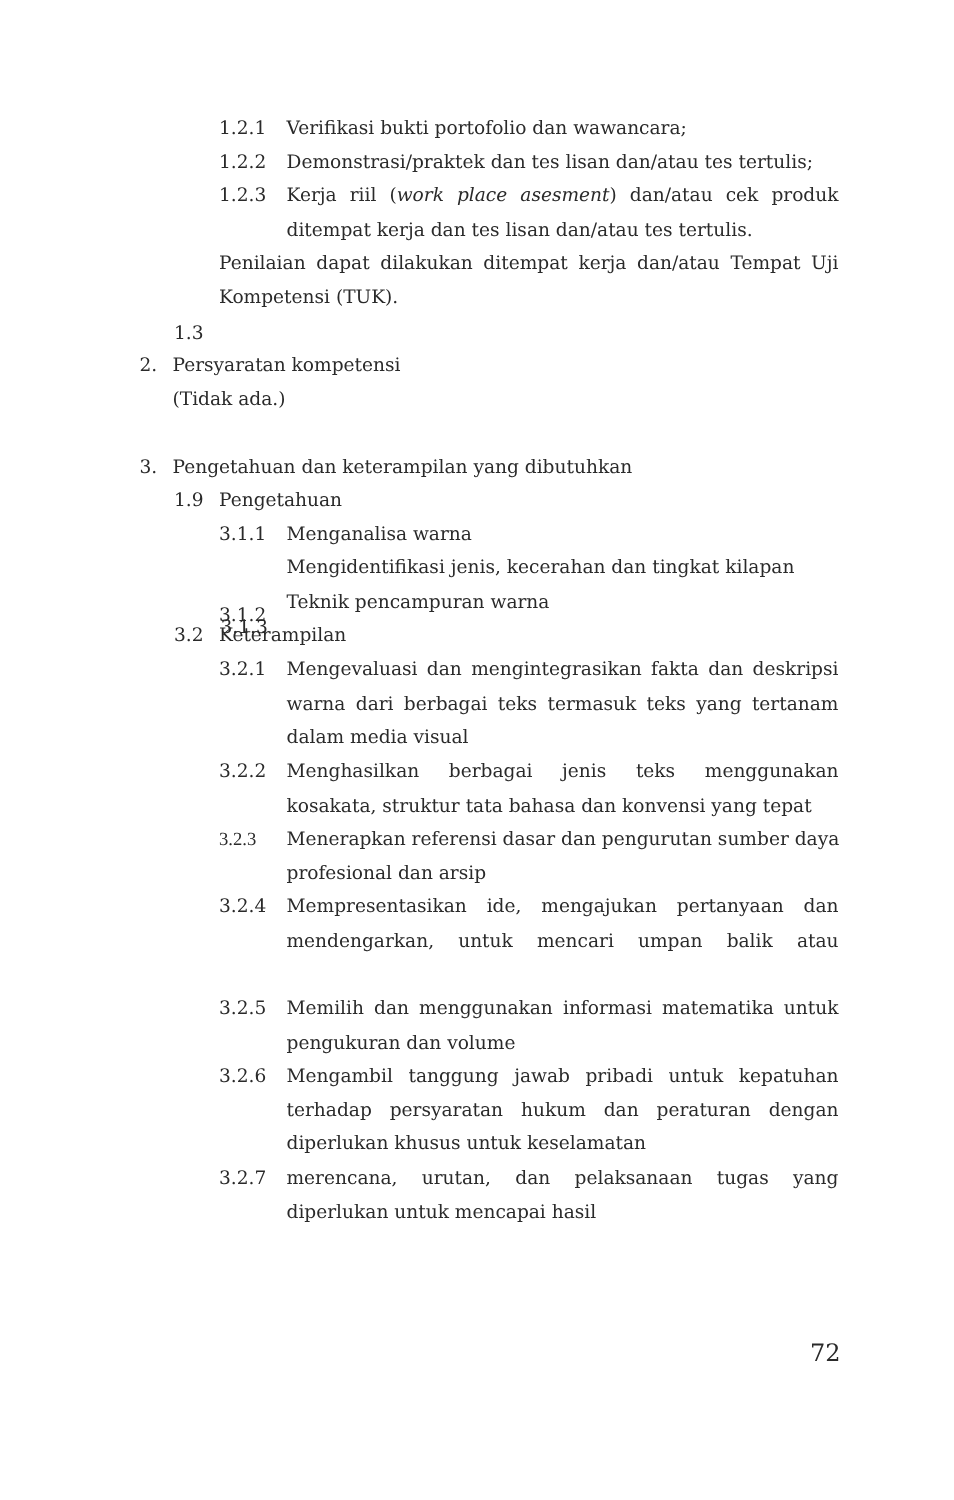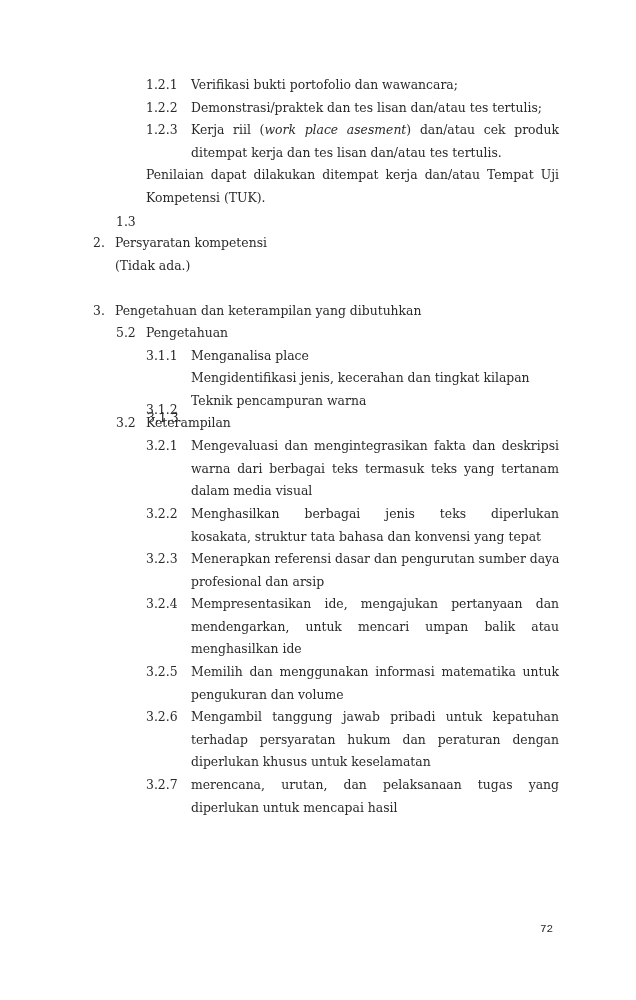--- a/index.html
+++ b/index.html
@@ -4,21 +4,21 @@
 <style>
   html, body { margin: 0; padding: 0; background: #ffffff; }
   body { width: 636px; height: 1000px; position: relative; overflow: hidden;
          font-family: "DejaVu Serif", "Liberation Serif", serif; color: #2a2a2a; }
   .page { position: absolute; left: 0; top: 0; width: 636px; height: 1000px; }
   .row { position: absolute; font-size: 12.4px; line-height: 22.6px; }
   .num { position: absolute; top: 0; white-space: nowrap; }
   .txt { position: absolute; top: 0; text-align: justify; }
   .txt .line { display: block; text-align: justify; text-align-last: justify; white-space: nowrap; height: 22.6px; }
   .txt .line.last { text-align-last: left; }
-  .pagenum { position: absolute; left: 540px; top: 923px; font-size: 11px; font-family: Liberation Mono, monospace; }
+  .pagenum { position: absolute; left: 540px; top: 892px; font-size: 16px; }
   em { font-style: italic; }
 </style>
 </head>
 <body>
 
 <div class="page">
 
   <div class="row" style="left:146px; top:74px; width:413px;">
     <span class="num" style="left:0;">1.2.1</span>
     <div class="txt" style="left:45px; width:368px;">
@@ -58,30 +58,30 @@
   </div>
 
   <div class="row" style="left:93px; top:300px; width:466px;">
     <span class="num" style="left:0;">3.</span>
     <div class="txt" style="left:22px; width:444px;">
       <span class="line last">Pengetahuan dan keterampilan yang dibutuhkan</span>
     </div>
   </div>
 
   <div class="row" style="left:116px; top:322px; width:443px;">
-    <span class="num" style="left:0;">5.2</span>
+    <span class="num" style="left:0;">1.9</span>
     <div class="txt" style="left:30px; width:413px;">
       <span class="line last">Pengetahuan</span>
     </div>
   </div>
 
   <div class="row" style="left:146px; top:345px; width:413px;">
     <span class="num" style="left:0;">3.1.1</span>
     <div class="txt" style="left:45px; width:368px;">
-      <span class="line last">Menganalisa place</span>
+      <span class="line last">Menganalisa warna</span>
     </div>
   </div>
 
   <div class="row" style="left:146px; top:367px; width:413px;">
     <span class="num" style="left:0;margin-top:32px;">3.1.2</span>
     <div class="txt" style="left:45px; width:368px;">
       <span class="line last">Mengidentifikasi jenis, kecerahan dan tingkat kilapan</span>
     </div>
   </div>
 
@@ -104,39 +104,38 @@
     <div class="txt" style="left:45px; width:368px;">
       <span class="line">Mengevaluasi dan mengintegrasikan fakta dan deskripsi</span>
       <span class="line">warna dari berbagai teks termasuk teks yang tertanam</span>
       <span class="line last">dalam media visual</span>
     </div>
   </div>
 
   <div class="row" style="left:146px; top:503px; width:413px;">
     <span class="num" style="left:0;">3.2.2</span>
     <div class="txt" style="left:45px; width:368px;">
-      <span class="line">Menghasilkan berbagai jenis teks diperlukan</span>
+      <span class="line">Menghasilkan berbagai jenis teks menggunakan</span>
       <span class="line last">kosakata, struktur tata bahasa dan konvensi yang tepat</span>
     </div>
   </div>
 
   <div class="row" style="left:146px; top:548px; width:413px;">
-    <span class="num" style="left:0;">3.2.3</span>
+    <span class="num" style="left:0;font-family:Liberation Serif, serif;">3.2.3</span>
     <div class="txt" style="left:45px; width:368px;">
       <span class="line">Menerapkan referensi dasar dan pengurutan sumber daya</span>
       <span class="line last">profesional dan arsip</span>
     </div>
   </div>
 
   <div class="row" style="left:146px; top:593px; width:413px;">
     <span class="num" style="left:0;">3.2.4</span>
     <div class="txt" style="left:45px; width:368px;">
       <span class="line">Mempresentasikan ide, mengajukan pertanyaan dan</span>
       <span class="line">mendengarkan, untuk mencari umpan balik atau</span>
-      <span class="line last">menghasilkan ide</span>
     </div>
   </div>
 
   <div class="row" style="left:146px; top:661px; width:413px;">
     <span class="num" style="left:0;text-align:right;">3.2.5</span>
     <div class="txt" style="left:45px; width:368px;">
       <span class="line">Memilih dan menggunakan informasi matematika untuk</span>
       <span class="line last">pengukuran dan volume</span>
     </div>
   </div>

